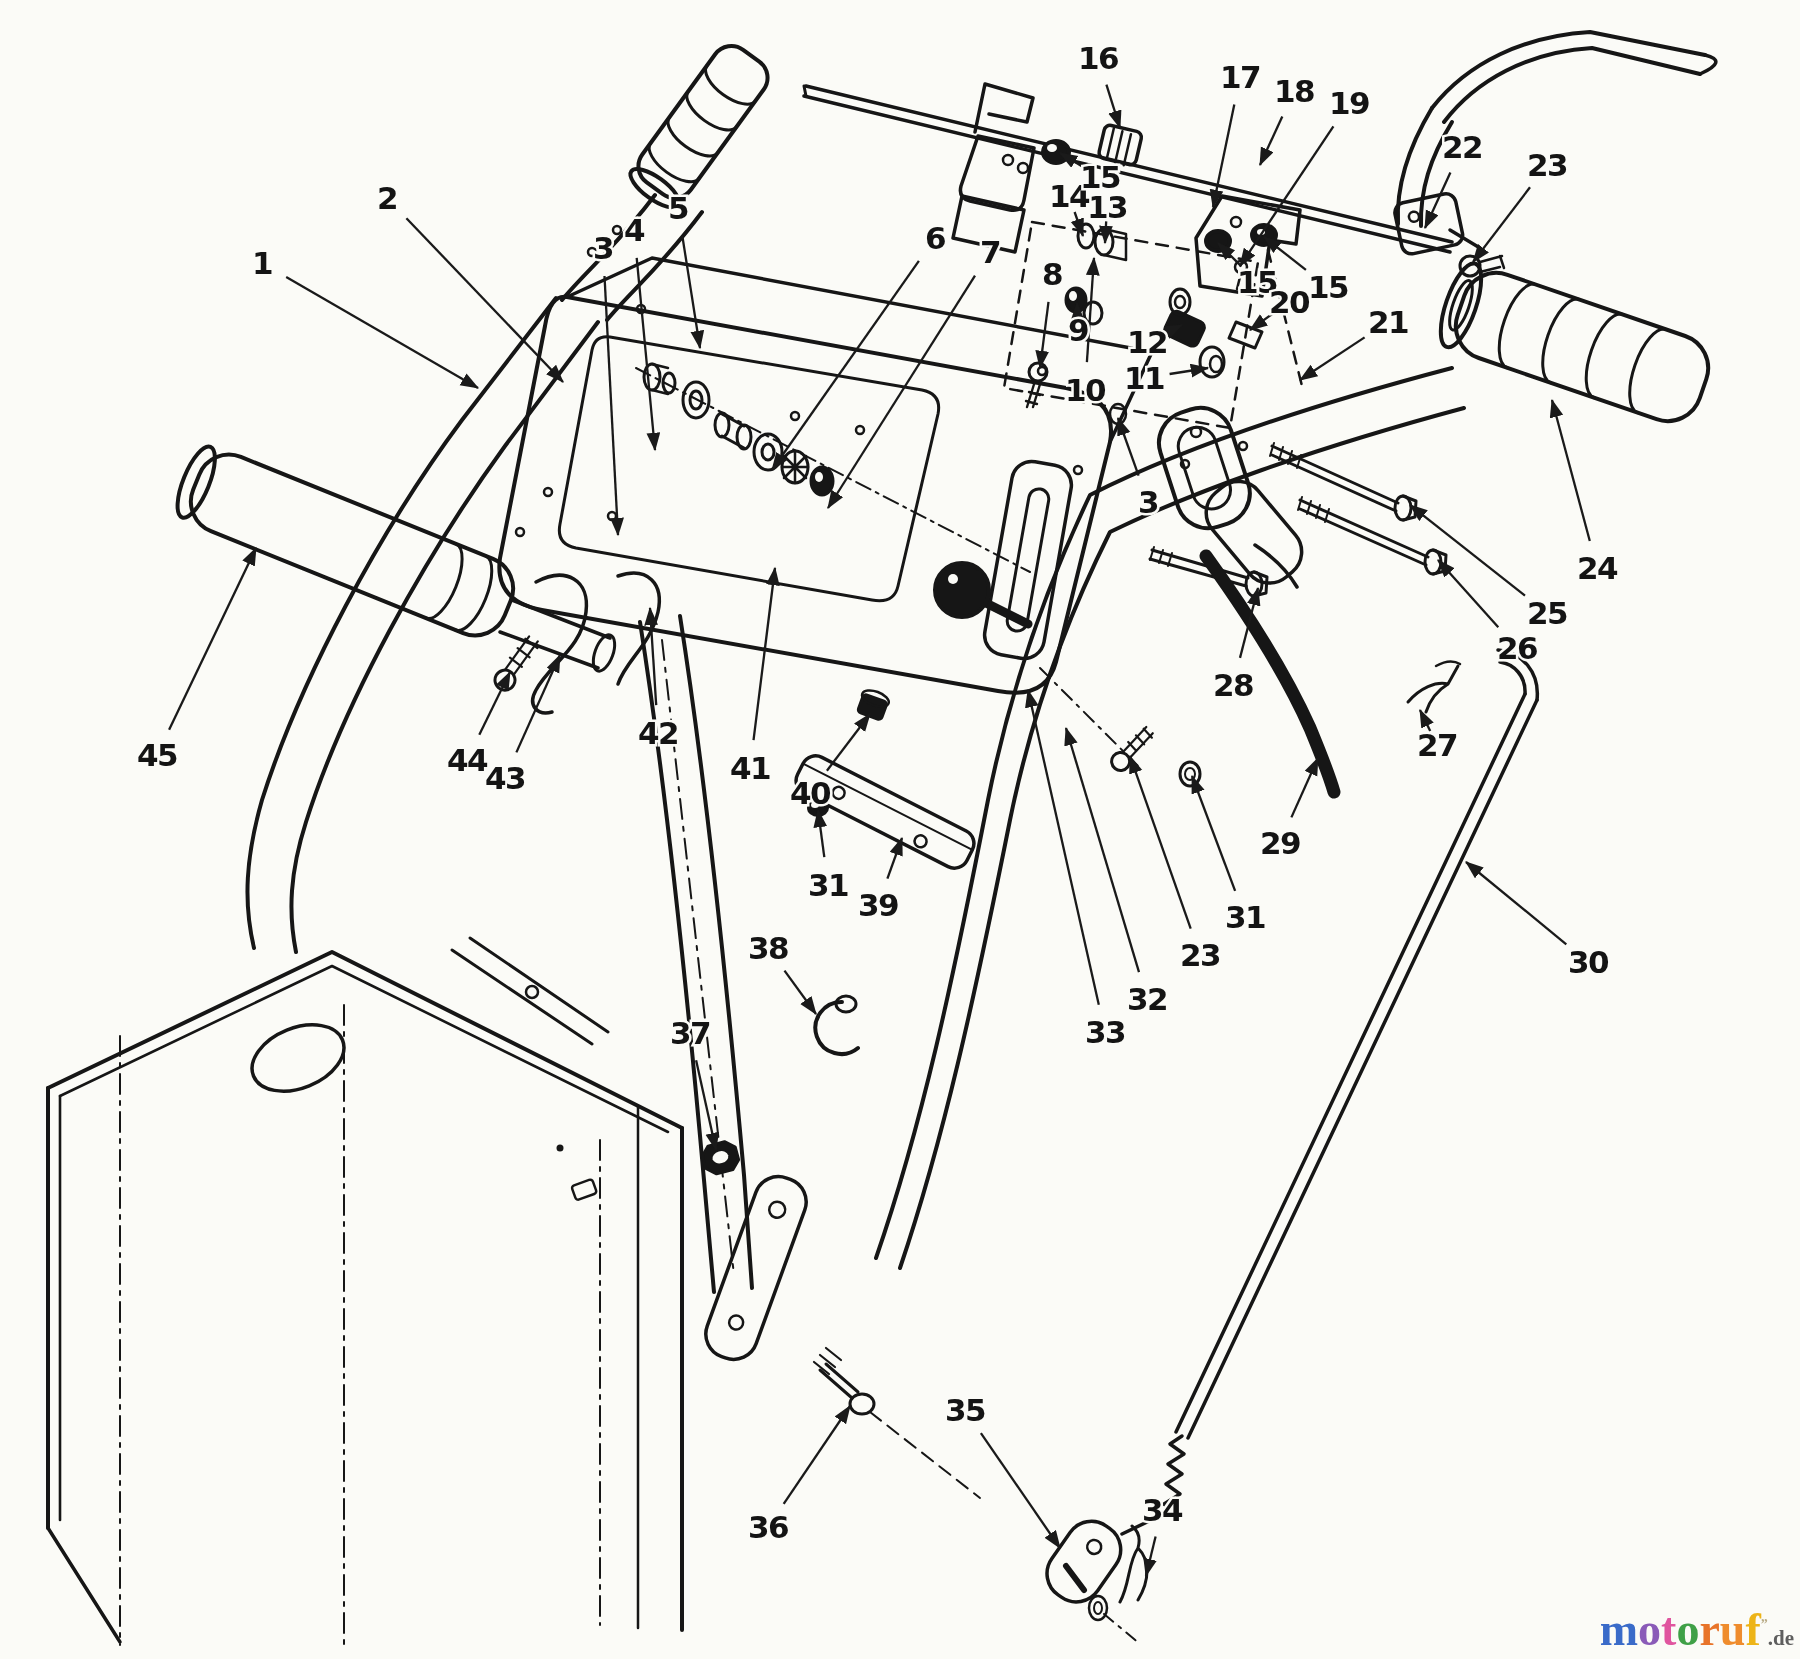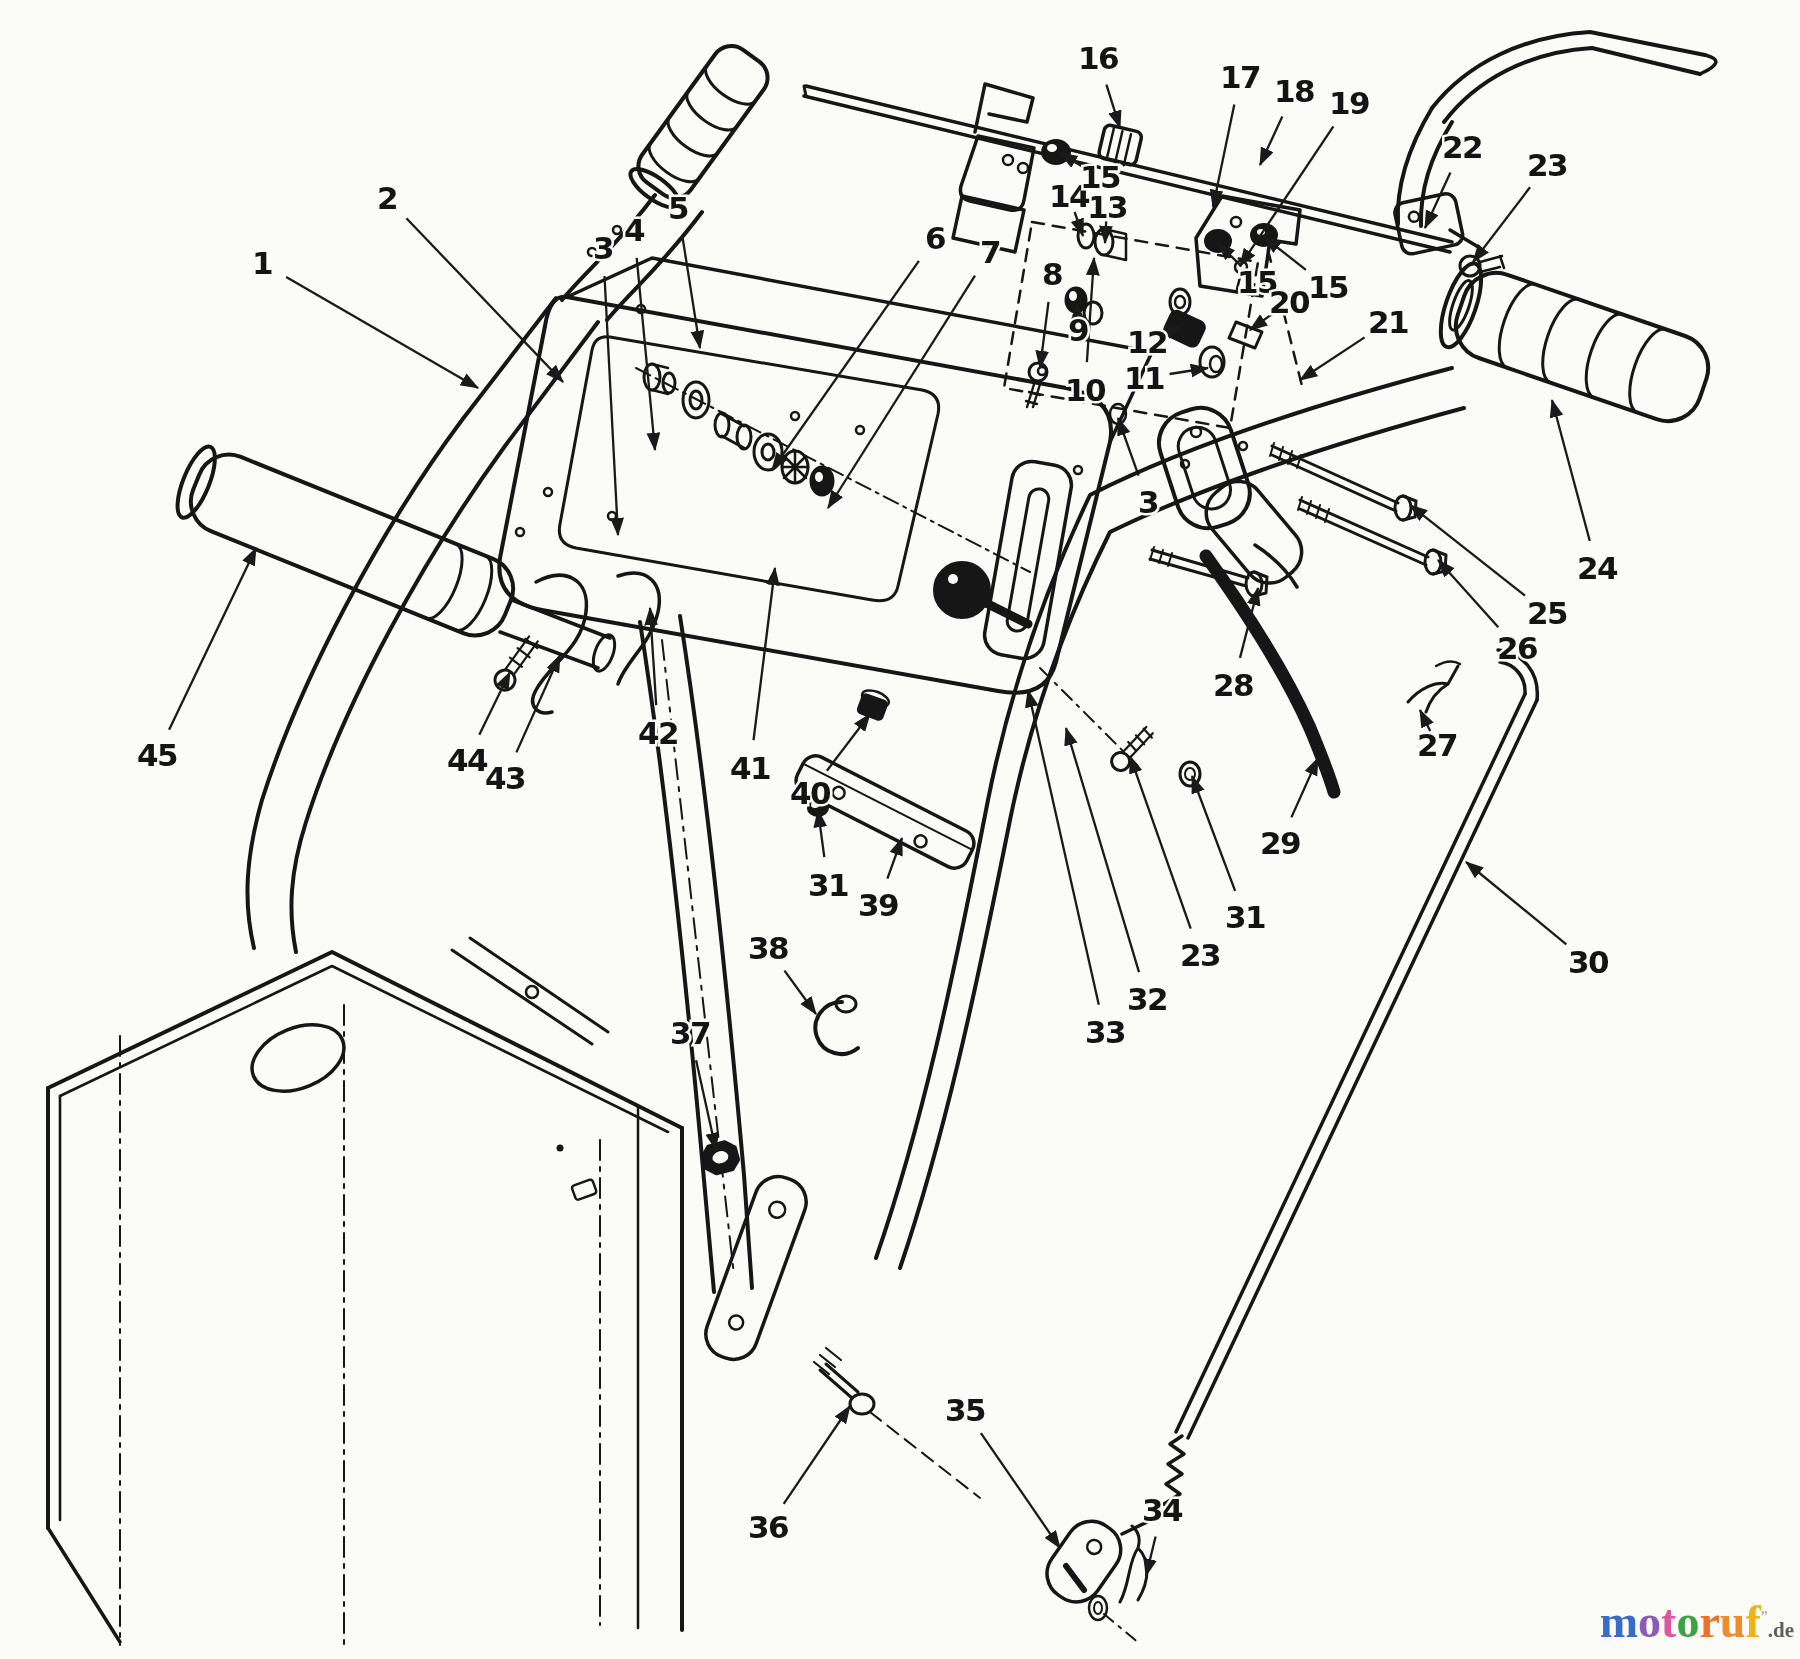--- a/index.html
+++ b/index.html
@@ -6,21 +6,21 @@
   #page{position:relative;width:1800px;height:1659px;background:#fbfbf7;overflow:hidden;
         font-family:"DejaVu Sans","Liberation Sans",sans-serif;}
   #art-svg{position:absolute;left:0;top:0;}
   #labels text{
     font-family:"DejaVu Sans","Liberation Sans",sans-serif;
     font-weight:bold;font-size:31px;letter-spacing:-1.5px;
     fill:#141414;text-anchor:middle;dominant-baseline:central;
     paint-order:stroke;stroke:#fbfbf7;stroke-width:5px;
   }
   #leaders line{stroke:#1a1a1a;stroke-width:2.3;}
-  #watermark{position:absolute;right:6px;bottom:14px;
+  #watermark{position:absolute;right:6px;bottom:6px;
     font-family:"Liberation Serif","DejaVu Serif",serif;font-weight:bold;
     font-size:46px;line-height:1;user-select:none;margin-left:35px;}
   #watermark .wm-suffix{font-size:21px;font-weight:bold;}
   #watermark .wm-tick{font-size:14px;vertical-align:super;}
 </style>
 </head>
 <body>
 
 <div id="page">
 <svg id="art-svg" width="1800" height="1659" viewBox="0 0 1800 1659" xmlns="http://www.w3.org/2000/svg">

